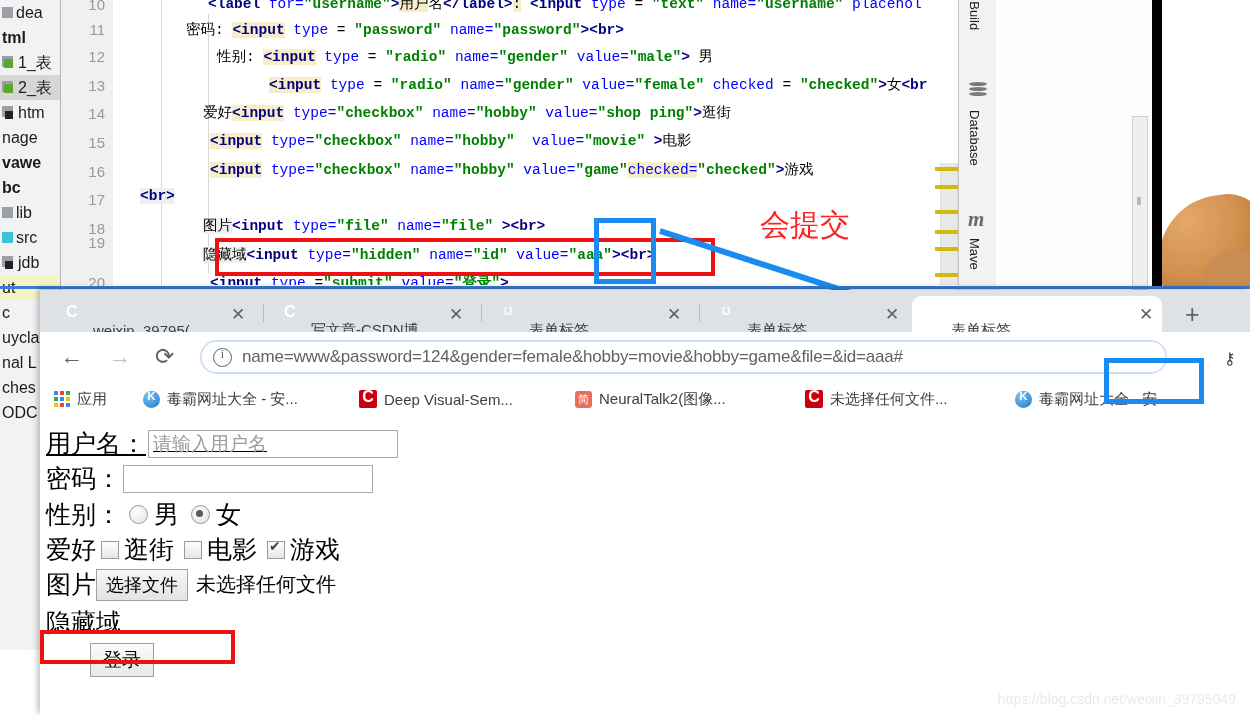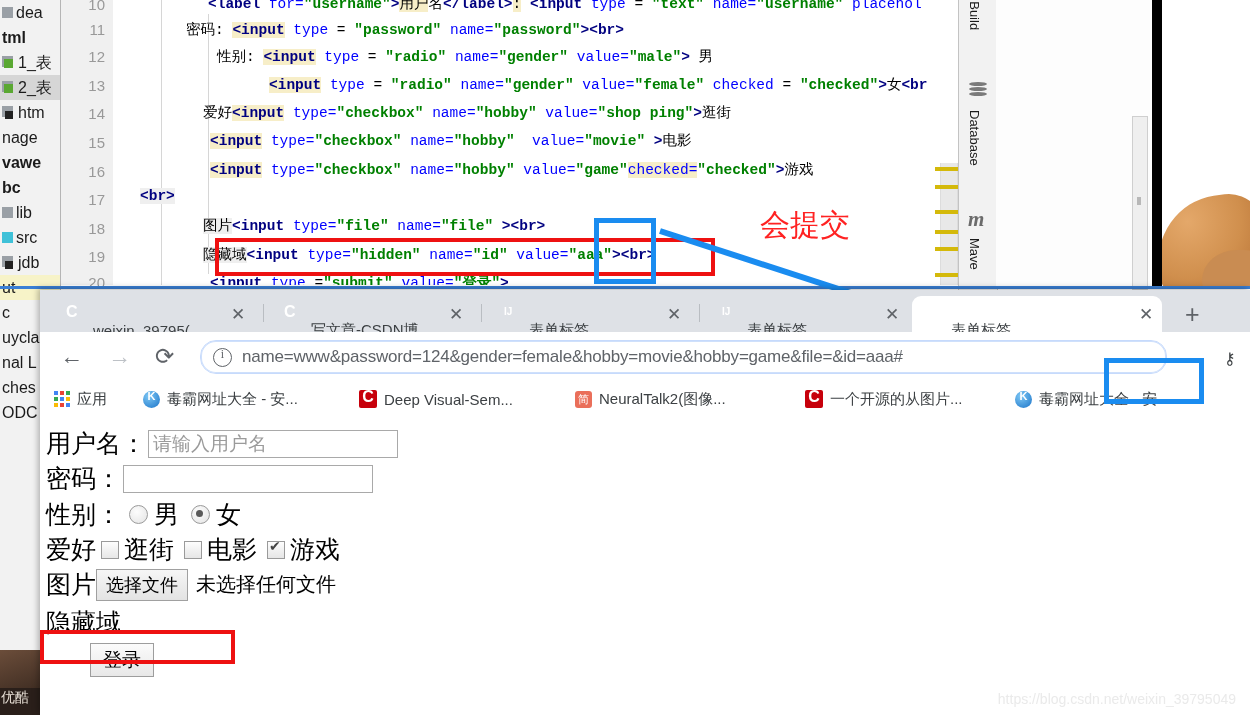--- a/index.html
+++ b/index.html
@@ -238,21 +238,21 @@
   <div class="ide-gutter">
     <span class="ln" style="top:-4px">10</span>
     <span class="ln" style="top:21px">11</span>
     <span class="ln" style="top:48px">12</span>
     <span class="ln" style="top:77px">13</span>
     <span class="ln" style="top:105px">14</span>
     <span class="ln" style="top:134px">15</span>
     <span class="ln" style="top:163px">16</span>
     <span class="ln" style="top:191px">17</span>
     <span class="ln" style="top:220px">18</span>
-    <span class="ln" style="top:248px">19</span>
+    <span class="ln" style="top:234px">19</span>
     <span class="ln" style="top:274px">20</span>
   </div>
 
   <div class="ide-editor">
     <div class="cl-indent-guide" style="left:48px;top:0;height:285px;"></div>
     <div class="cl-indent-guide" style="left:95px;top:14px;height:260px;"></div>
 
     <div class="codeline" style="left:95px;top:-6px;">
       <span class="tagsym">&lt;label</span> <span class="attr">for=</span><span class="val">"username"</span><span class="tagsym">&gt;</span><span class="cn hlbg">用户</span><span class="cn">名</span><span class="tagsym">&lt;/label&gt;</span><span class="cn hlbg">:</span> <span class="tagsym">&lt;input</span> <span class="attr">type</span> = <span class="val">"text"</span> <span class="attr">name=</span><span class="val">"username"</span> <span class="attr">placehol</span>
     </div>
@@ -324,24 +324,20 @@
   <div class="ide-scroll-grip"></div>
 
   <div class="desk-black"></div>
   <div class="desk-img">
     <div class="cat"></div>
     <div class="cat2"></div>
   </div>
 
   <div class="ide-hsep"></div>
 
-  <div class="ide-bottom">
-    <div class="thumb"></div>
-    <div class="txt">优酷</div>
-  </div>
 </div>
 
 <div class="redtext" style="left:760px;top:205px;">会提交</div>
 
 <div class="redbox" style="left:215px;top:238px;width:500px;height:38px;"></div>
 
 <div class="bluebox" style="left:594px;top:218px;width:62px;height:66px;"></div>
 
 <div class="arrowline" style="left:660px;top:228px;width:470px;transform:rotate(18deg);"></div>
 
@@ -413,31 +409,31 @@
     <div class="bm" style="left:303px;padding-left:16px;">
       <span class="fav-csdn"></span>
       <span class="blabel">Deep Visual-Sem...</span>
     </div>
     <div class="bm" style="left:535px;justify-content:flex-end;">
       <span class="fav-jian"></span>
       <span class="blabel">NeuralTalk2(图像...</span>
     </div>
     <div class="bm" style="left:765px;">
       <span class="fav-csdn"></span>
-      <span class="blabel">一个开源的从图片...</span>
+      <span class="blabel">未选择任何文件...</span>
     </div>
     <div class="bm" style="left:975px;">
       <span class="fav-k"></span>
       <span class="blabel">毒霸网址大全 - 安</span>
     </div>
   </div>
 
   <div class="viewport">
 
-    <div class="frow" style="top:9px;">
+    <div class="frow" style="top:9px;text-decoration:underline;">
       <span>用户名：</span>
       <span class="tbox" style="width:250px;margin-left:2px;">
         <span class="ph">请输入用户名</span>
       </span>
     </div>
 
     <div class="frow" style="top:80px;">
       <span>性别：</span>
       <span class="radio" style="margin-left:8px;"></span>
       <span>男</span>

